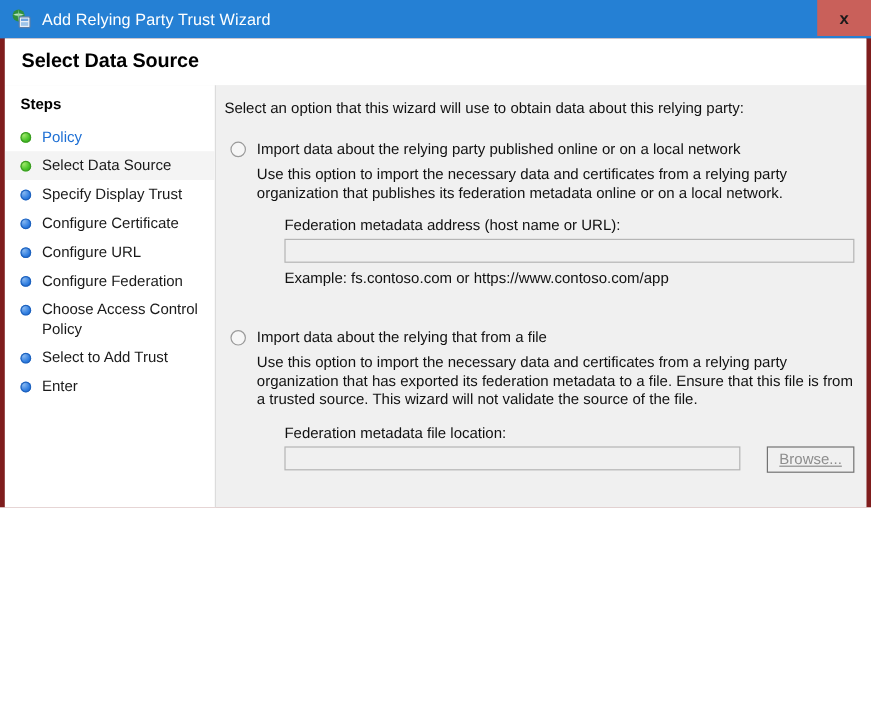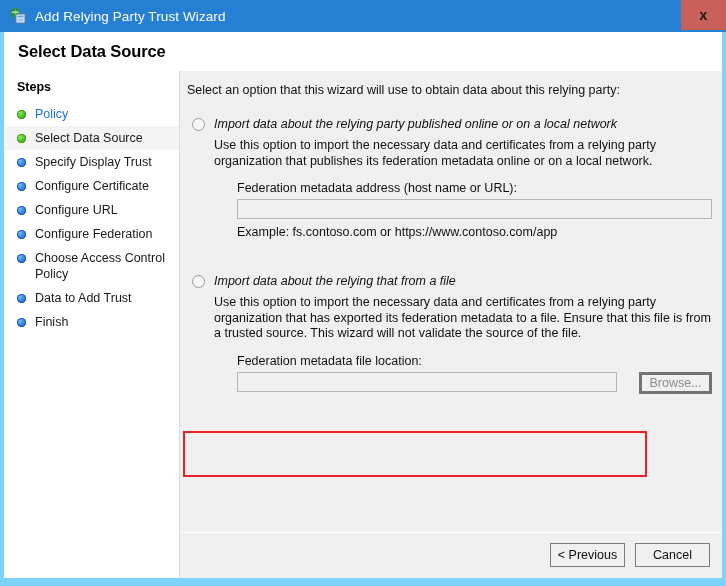--- a/index.html
+++ b/index.html
@@ -8,23 +8,23 @@
     background: #ffffff;
   }
   body {
     font-family: "Liberation Sans", sans-serif;
     -webkit-font-smoothing: antialiased;
   }
 
   #window {
     position: relative;
     width: 726px;
-    height: 586px;
-    box-sizing: border-box;
-    background: #7dd3fc;
+    height: 423px;
+    box-sizing: border-box;
+    background: #7f1d1d;
     overflow: hidden;
   }
 
   
   .titlebar {
     position: absolute;
     top: 0; left: 0;
     width: 726px;
     height: 32px;
     background: #2580d4;
@@ -193,21 +193,20 @@
     transform: translate(-50%, -50%);
     width: 5px; height: 5px;
     border-radius: 50%;
     background: #2b2b2b;
   }
   .radio.checked { border-color: #4d4d4d; }
   .radio-label {
     font-size: 12.5px;
     color: #111111;
     line-height: 15px;
-    font-style: italic;
   }
   .desc {
     font-size: 12.5px;
     color: #111111;
     line-height: 15.5px;
     margin-top: 6px;
     margin-left: 22px;
   }
   .field-label {
     font-size: 12.5px;
@@ -237,26 +236,27 @@
   }
   .field-row .textbox {
     margin: 0;
     flex: 1 1 auto;
   }
   .browse-button {
     width: 73px;
     height: 22px;
     margin-left: 22px;
     background: #f0f0f0;
-    border: 3px solid #737373;
+    border: 1px solid #737373;
     color: #8d8d8d;
     font-size: 12.5px;
     font-family: "Liberation Sans", sans-serif;
     cursor: default;
     box-sizing: border-box;
+    text-decoration: underline;
   }
 
   
   .highlight-box {
     position: absolute;
     left: 3px;
     top: 360px;
     width: 464px;
     height: 46px;
     border: 2px solid #e8212b;
@@ -359,26 +359,26 @@
           <span class="step-label">Configure Federation</span>
         </div>
 
         <div class="step">
           <span class="step-bullet pending"></span>
           <span class="step-label">Choose Access Control Policy</span>
         </div>
 
         <div class="step">
           <span class="step-bullet pending"></span>
-          <span class="step-label">Data to Add Trust</span>
-        </div>
-
-        <div class="step">
-          <span class="step-bullet pending"></span>
-          <span class="step-label">Finish</span>
+          <span class="step-label">Select to Add Trust</span>
+        </div>
+
+        <div class="step">
+          <span class="step-bullet pending"></span>
+          <span class="step-label">Enter</span>
         </div>
 
       </div>
     </div>
 
     <div class="content">
 
       <div class="intro">Select an option that this wizard will use to obtain data about this relying party:</div>
 
       <div class="option" style="top:46px;">

